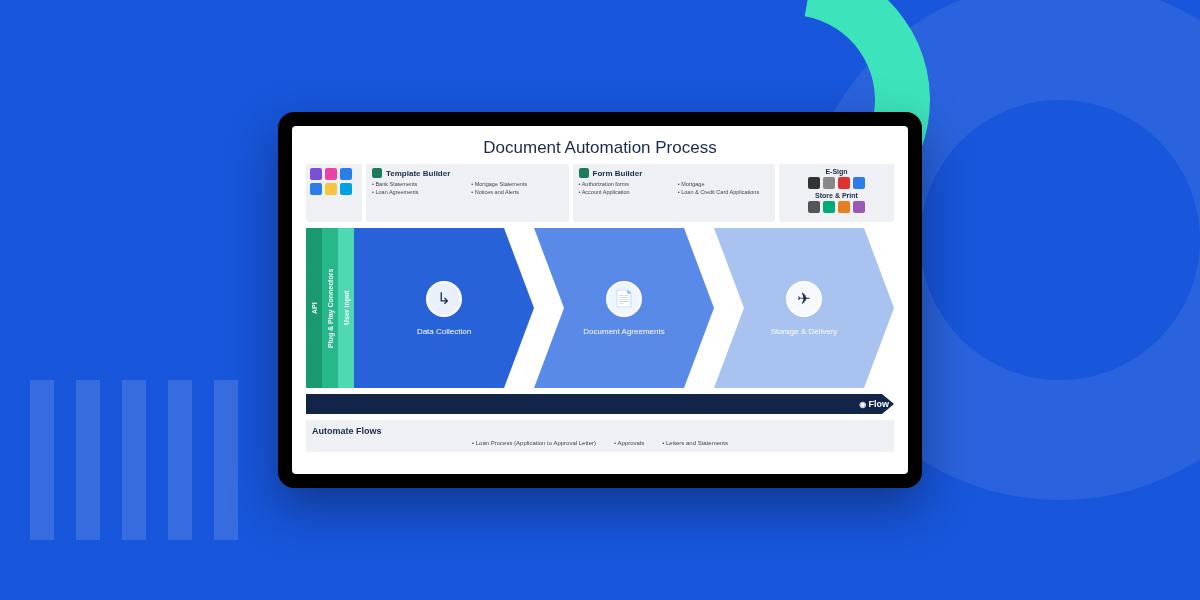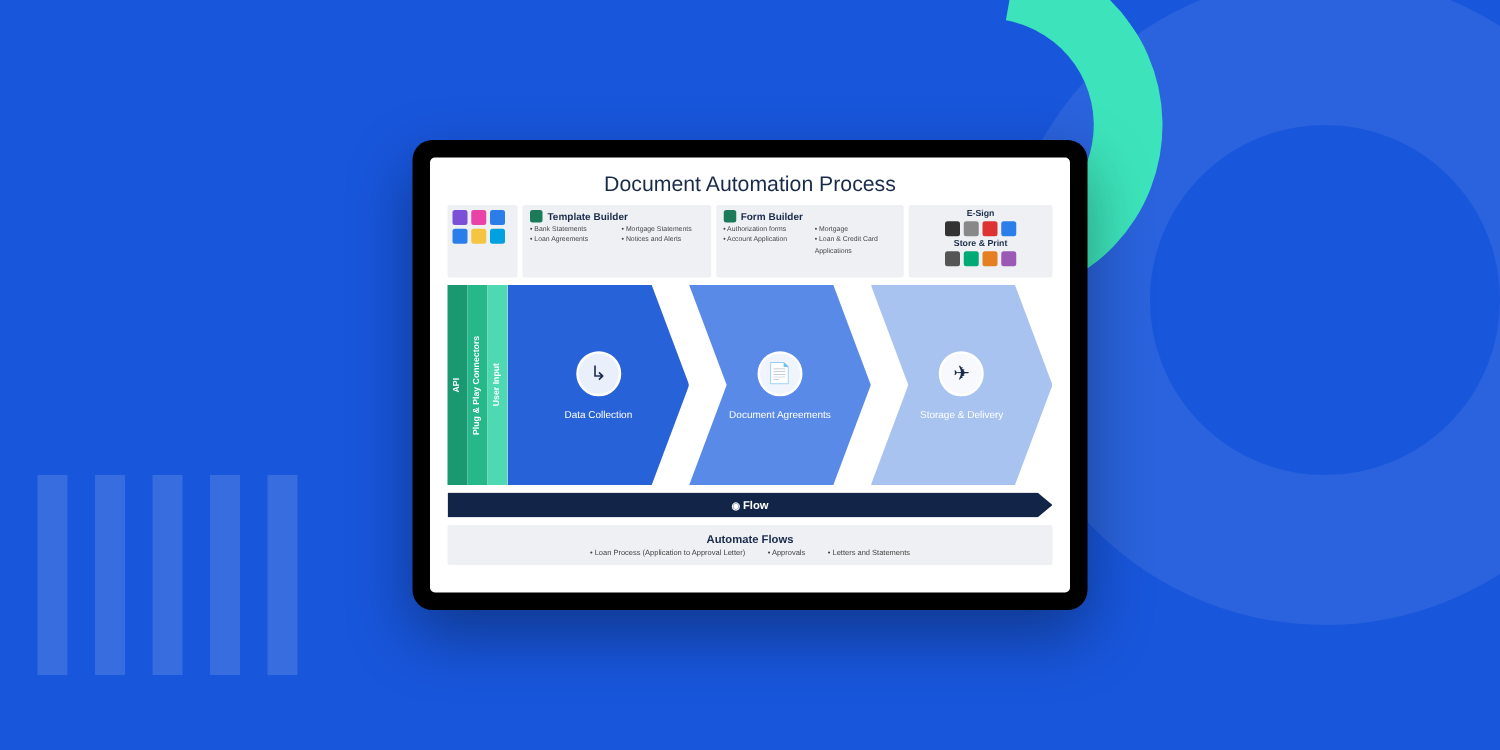--- a/index.html
+++ b/index.html
@@ -1,21 +1,21 @@
 <!DOCTYPE html>
 <html><head>
 <meta charset="utf-8">
 <style>
 *{margin:0;padding:0;box-sizing:border-box}
 body{width:1200px;height:600px;background:#1856db;position:relative;overflow:hidden;font-family:-apple-system,Segoe UI,Arial,sans-serif}
 .bg-bars{position:absolute;left:30px;bottom:60px;display:flex;gap:22px}
 .bg-bar{width:24px;height:160px;background:rgba(255,255,255,.14)}
 .bg-ring{position:absolute;right:-120px;top:-20px;width:520px;height:520px;border-radius:50%;border:120px solid rgba(255,255,255,.08)}
 .bg-arc{position:absolute;right:270px;top:-40px;width:280px;height:280px;border-radius:50%;border:55px solid transparent;border-right-color:#3de4bb;border-bottom-color:#3de4bb;transform:rotate(-35deg)}
-.tablet{position:absolute;left:50%;top:50%;transform:translate(-50%,-50%);width:540px;height:376px;background:#000;border-radius:16px;padding:14px;box-shadow:0 20px 50px rgba(0,0,0,.35)}
+.tablet{position:absolute;left:50%;top:50%;transform:translate(-50%,-50%);width:644px;height:376px;background:#000;border-radius:16px;padding:14px;box-shadow:0 20px 50px rgba(0,0,0,.35)}
 .screen{width:100%;height:100%;background:#fff;border-radius:4px;padding:10px 14px;display:flex;flex-direction:column;gap:6px}
 .title{text-align:center;font-size:17px;font-weight:500;color:#1a2b4a;padding-top:2px}
 .top-row{display:flex;gap:4px;height:58px}
 .top-box{background:#eef0f3;border-radius:2px;padding:4px 6px;font-size:6px;color:#333}
 .top-icons{width:56px;display:flex;flex-wrap:wrap;gap:3px;align-content:flex-start;padding:4px}
 .mini-icon{width:12px;height:12px;border-radius:2px}
 .i1{background:#7b4fd6}.i2{background:#e943a8}.i3{background:#2b7de9}.i4{background:#2b7de9}
 .i5{background:#f5c542}.i6{background:#00a1e0}
 .top-form{flex:1}
 .top-hdr{font-size:8px;font-weight:600;color:#1a2b4a;margin-bottom:2px;display:flex;align-items:center;gap:4px}
@@ -30,23 +30,23 @@
 .vlabel{writing-mode:vertical-rl;transform:rotate(180deg);text-align:center;font-size:7px;font-weight:600;color:#fff;padding:0 3px;display:flex;align-items:center;justify-content:center}
 .v1{background:#1a9970;width:16px}
 .v2{background:#26b888;width:16px}
 .v3{background:#4fd9b3;width:16px}
 .chev-wrap{flex:1;display:flex}
 .chev{flex:1;display:flex;flex-direction:column;align-items:center;justify-content:center;gap:10px;color:#fff;position:relative;clip-path:polygon(0 0,calc(100% - 30px) 0,100% 50%,calc(100% - 30px) 100%,0 100%,30px 50%)}
 .chev:first-child{clip-path:polygon(0 0,calc(100% - 30px) 0,100% 50%,calc(100% - 30px) 100%,0 100%)}
 .c1{background:#2862d9}.c2{background:#5a8ae8}.c3{background:#a8c3f0}
 .chev-icon{width:36px;height:36px;border-radius:50%;border:2px solid #fff;background:rgba(255,255,255,.9);display:flex;align-items:center;justify-content:center;font-size:16px;color:#1a2b4a}
 .chev-label{font-size:8px;font-weight:400}
-.flow-bar{background:#122448;color:#fff;text-align:center;font-size:9px;font-weight:600;padding:5px;clip-path:polygon(0 0,calc(100% - 12px) 0,100% 50%,calc(100% - 12px) 100%,0 100%)}
+.flow-bar{background:#122448;color:#fff;text-align:right;font-size:9px;font-weight:600;padding:5px;clip-path:polygon(0 0,calc(100% - 12px) 0,100% 50%,calc(100% - 12px) 100%,0 100%)}
 .flow-bar span:before{content:'◉ ';font-size:8px}
-.automate-box{background:#eef0f3;border-radius:2px;padding:6px;text-align:center}
+.automate-box{background:#eef0f3;border-radius:2px;padding:6px;}
 .auto-title{font-size:9px;font-weight:600;color:#1a2b4a;margin-bottom:4px}
 .auto-items{font-size:6px;color:#444;display:flex;justify-content:center;gap:18px}
 </style>
 </head>
 <body>
 
 <div class="bg-bars">
   <div class="bg-bar"></div>
     <div class="bg-bar"></div>
     <div class="bg-bar"></div>

